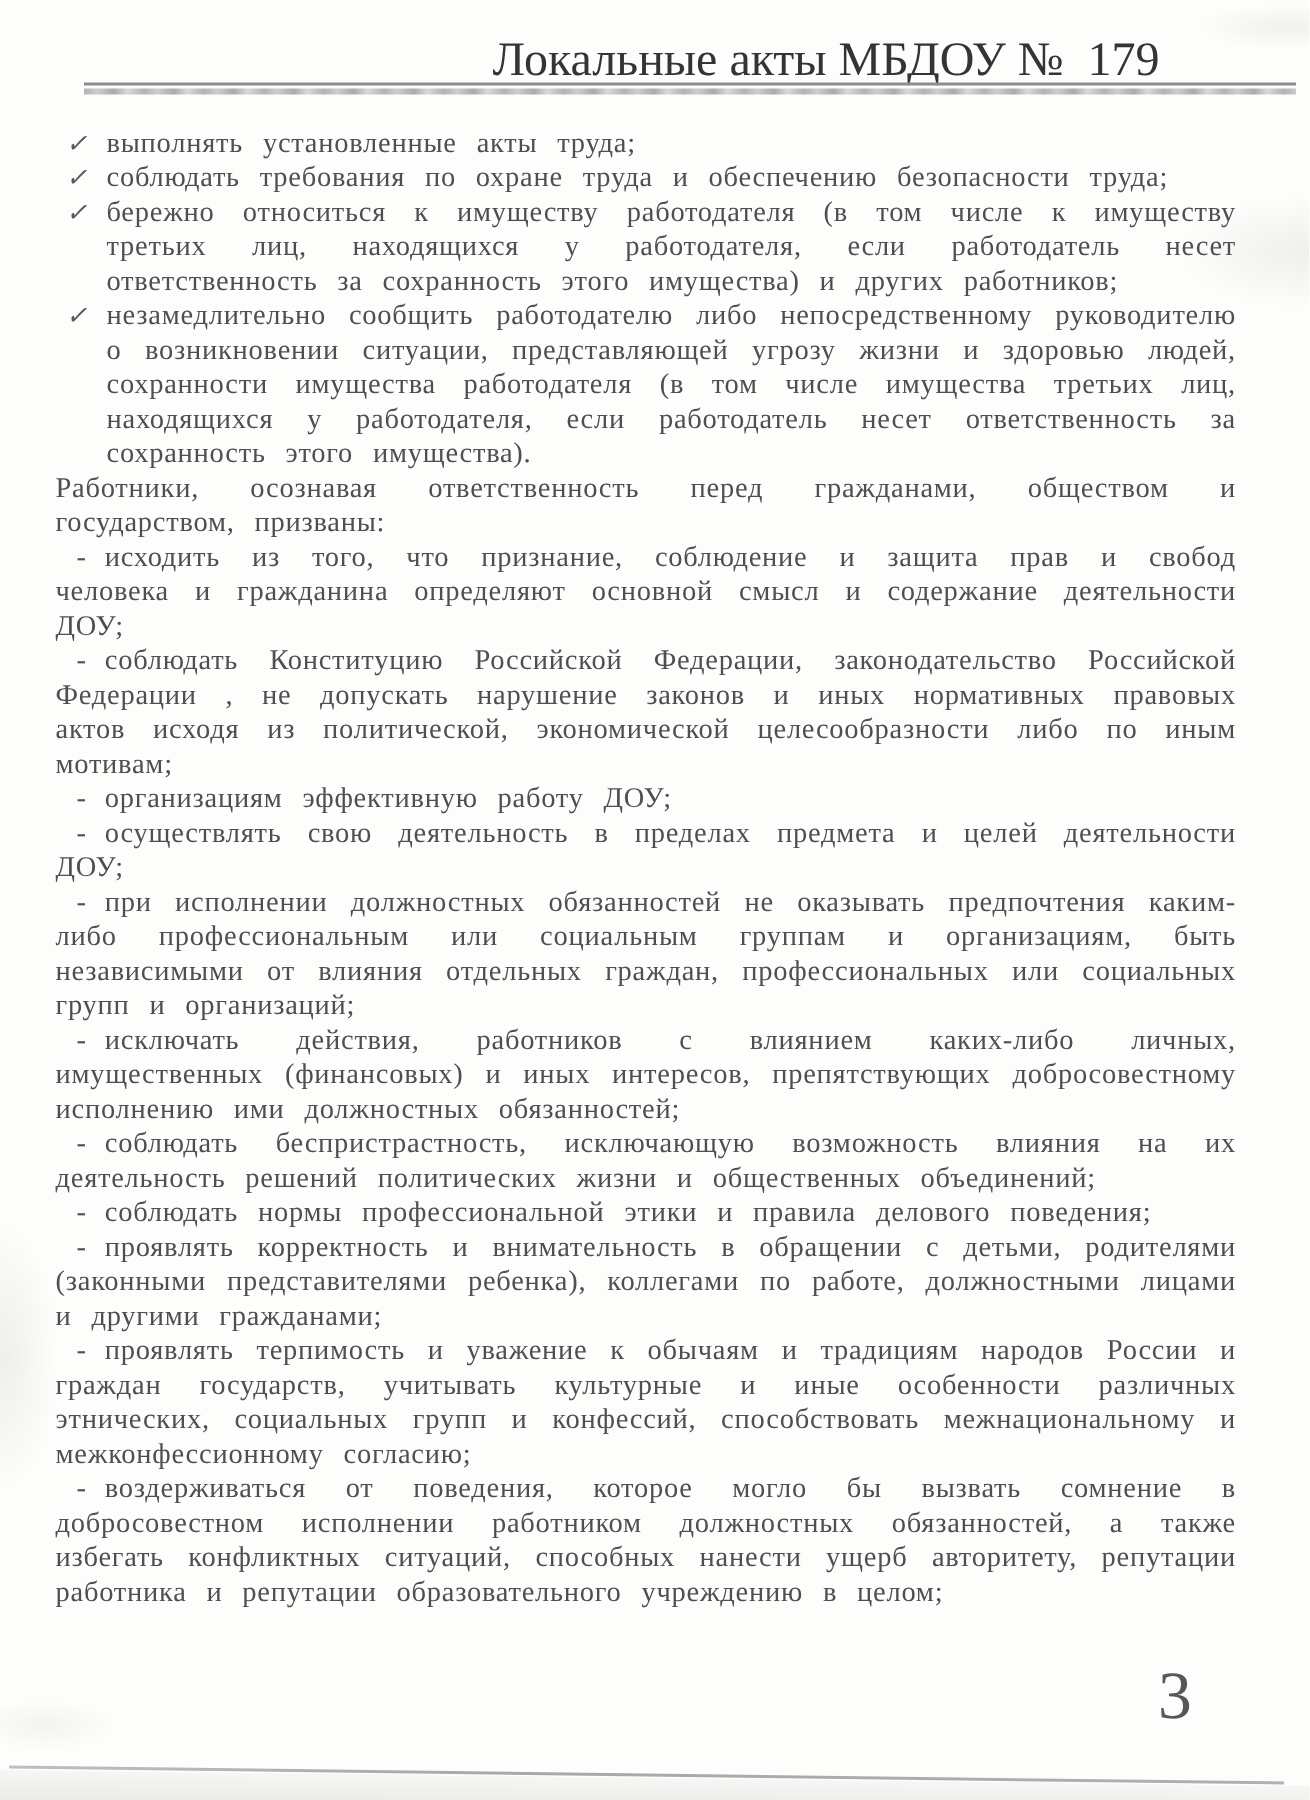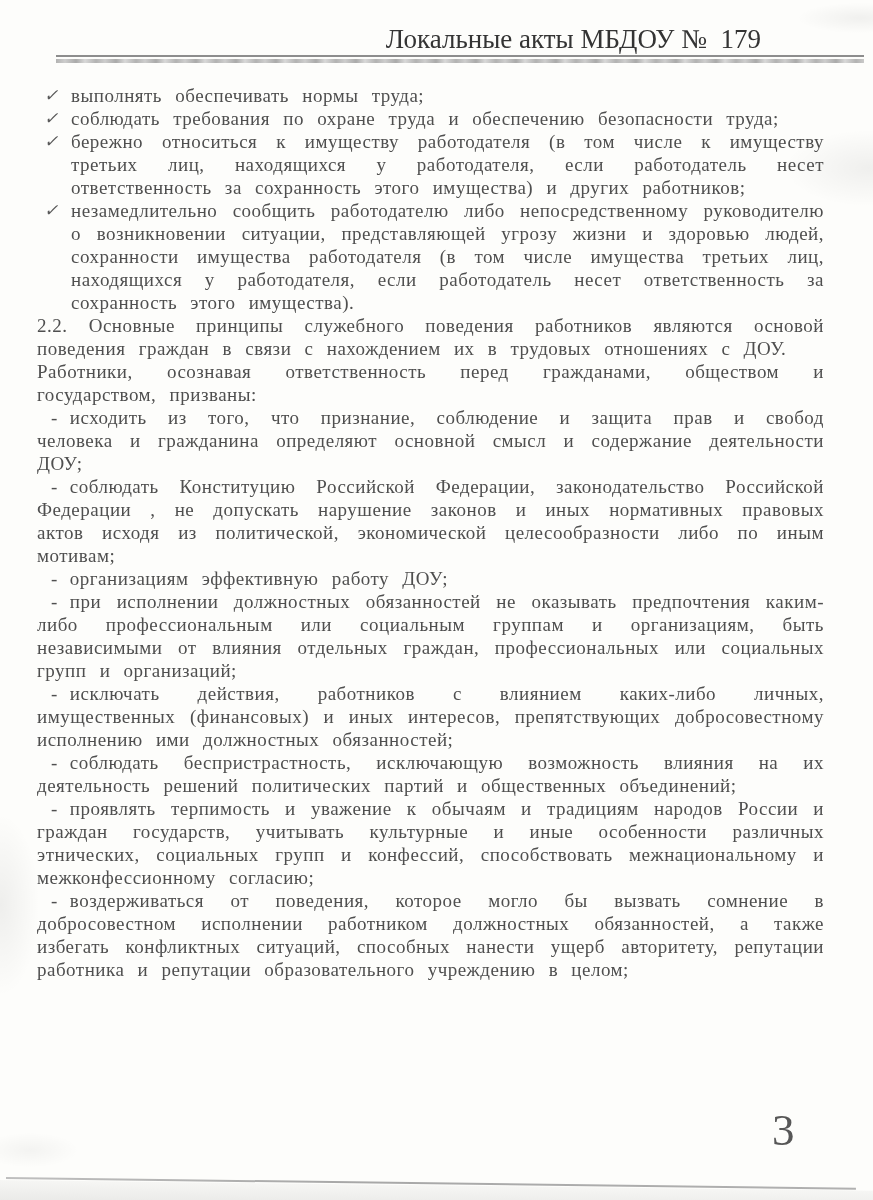--- a/index.html
+++ b/index.html
@@ -17,22 +17,22 @@
       radial-gradient(120px 55px at 869px 168px, rgba(0,0,0,0.055), transparent 70%),
       radial-gradient(55px 130px at 1px 905px, rgba(0,0,0,0.06), transparent 70%),
       radial-gradient(90px 22px at 860px 18px, rgba(0,0,0,0.05), transparent 70%),
       radial-gradient(70px 25px at 30px 1150px, rgba(0,0,0,0.04), transparent 70%),
       #fdfdfb;
   }
   
   .header-title {
     position: absolute;
     top: 24px;
-    right: 112px;
-    font-size: 27px;
+    right: 100px;
+    font-size: 32px;
     line-height: 30px;
     color: #343434;
     white-space: pre;
     margin-left: 32px;
   }
   .rule-top {
     position: absolute;
     left: 56px; top: 55px;
     width: 808px; height: 2px;
     background: #8d8d8d;
@@ -107,55 +107,63 @@
 <div class="page">
 
   <span class="header-title">Локальные акты МБДОУ №  179</span>
   <div class="rule-top"></div>
   <div class="rule-band"></div>
 
   <div class="content">
 
     <div class="check-item">
       <span class="check-mark">✓</span>
-      <span class="check-text">выполнять обеспечивать нормы труда;</span>
+      <span class="check-text">выполнять установленные акты труда;</span>
     </div>
     <div class="check-item">
       <span class="check-mark">✓</span>
       <span class="check-text">соблюдать требования по охране труда и обеспечению безопасности труда;</span>
     </div>
     <div class="check-item">
       <span class="check-mark">✓</span>
       <span class="check-text">бережно относиться к имуществу работодателя (в том числе к имуществу третьих лиц, находящихся у работодателя, если работодатель несет ответственность за сохранность этого имущества) и других работников;</span>
     </div>
     <div class="check-item">
       <span class="check-mark">✓</span>
       <span class="check-text">незамедлительно сообщить работодателю либо непосредственному руководителю о возникновении ситуации, представляющей угрозу жизни и здоровью людей, сохранности имущества работодателя (в том числе имущества третьих лиц, находящихся у работодателя, если работодатель несет ответственность за сохранность этого имущества).</span>
     </div>
 
-    <p class="para">2.2. Основные принципы служебного поведения работников являются основой поведения граждан в связи с нахождением их в трудовых отношениях с ДОУ.</p>
     <p class="para">Работники, осознавая ответственность перед гражданами, обществом и государством, призваны:</p>
 
     <p class="dash-item">
       <span class="dash-marker">-</span><span class="dash-text">исходить из того, что признание, соблюдение и защита прав и свобод человека и гражданина определяют основной смысл и содержание деятельности ДОУ;</span>
     </p>
     <p class="dash-item">
       <span class="dash-marker">-</span><span class="dash-text">соблюдать Конституцию Российской Федерации, законодательство Российской Федерации , не допускать нарушение законов и иных нормативных правовых актов исходя из политической, экономической целесообразности либо по иным мотивам;</span>
     </p>
     <p class="dash-item">
       <span class="dash-marker">-</span><span class="dash-text">организациям эффективную работу ДОУ;</span>
     </p>
     <p class="dash-item">
+      <span class="dash-marker">-</span><span class="dash-text">осуществлять свою деятельность в пределах предмета и целей деятельности ДОУ;</span>
+    </p>
+    <p class="dash-item">
       <span class="dash-marker">-</span><span class="dash-text">при исполнении должностных обязанностей не оказывать предпочтения каким-либо профессиональным или социальным группам и организациям, быть независимыми от влияния отдельных граждан, профессиональных или социальных групп и организаций;</span>
     </p>
     <p class="dash-item">
       <span class="dash-marker">-</span><span class="dash-text">исключать действия, работников с влиянием каких-либо личных, имущественных (финансовых) и иных интересов, препятствующих добросовестному исполнению ими должностных обязанностей;</span>
     </p>
     <p class="dash-item">
-      <span class="dash-marker">-</span><span class="dash-text">соблюдать беспристрастность, исключающую возможность влияния на их деятельность решений политических партий и общественных объединений;</span>
+      <span class="dash-marker">-</span><span class="dash-text">соблюдать беспристрастность, исключающую возможность влияния на их деятельность решений политических жизни и общественных объединений;</span>
+    </p>
+    <p class="dash-item">
+      <span class="dash-marker">-</span><span class="dash-text">соблюдать нормы профессиональной этики и правила делового поведения;</span>
+    </p>
+    <p class="dash-item">
+      <span class="dash-marker">-</span><span class="dash-text">проявлять корректность и внимательность в обращении с детьми, родителями (законными представителями ребенка), коллегами по работе, должностными лицами и другими гражданами;</span>
     </p>
     <p class="dash-item">
       <span class="dash-marker">-</span><span class="dash-text">проявлять терпимость и уважение к обычаям и традициям народов России и граждан государств, учитывать культурные и иные особенности различных этнических, социальных групп и конфессий, способствовать межнациональному и межконфессионному согласию;</span>
     </p>
     <p class="dash-item">
       <span class="dash-marker">-</span><span class="dash-text">воздерживаться от поведения, которое могло бы вызвать сомнение в добросовестном исполнении работником должностных обязанностей, а также избегать конфликтных ситуаций, способных нанести ущерб авторитету, репутации работника и репутации образовательного учреждению в целом;</span>
     </p>
 
   </div>
 

